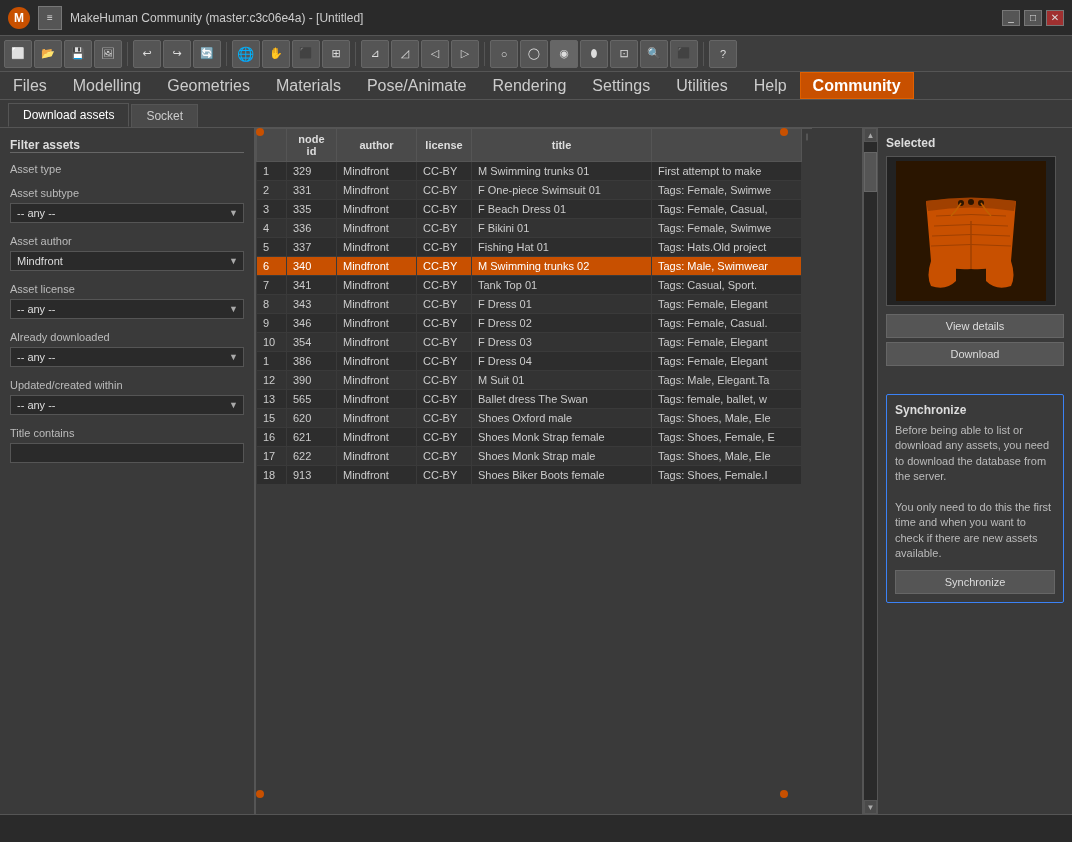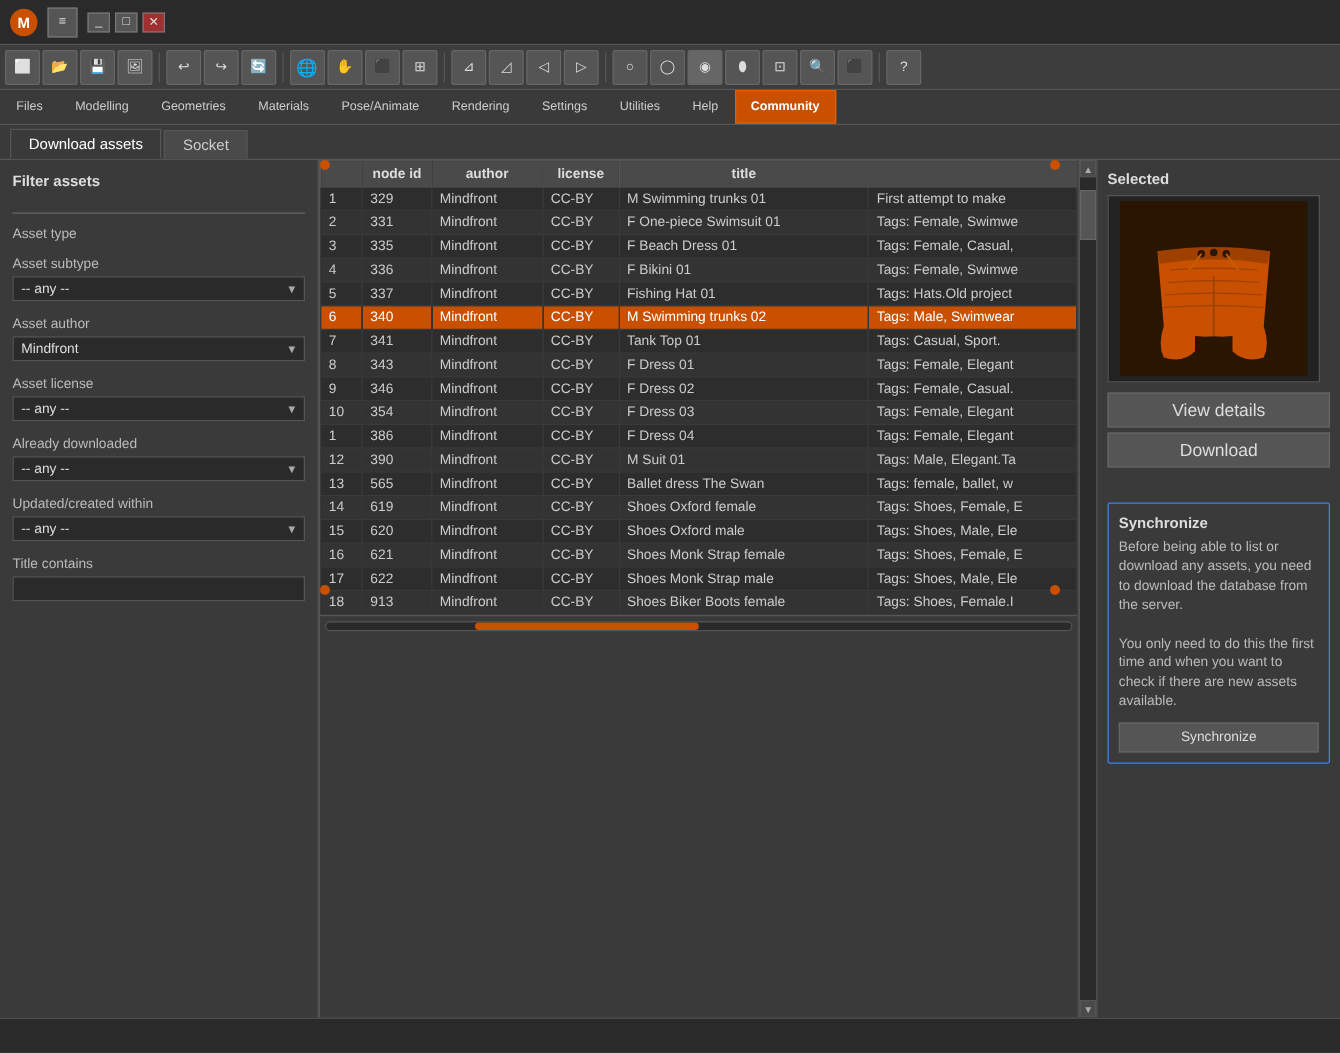--- a/index.html
+++ b/index.html
@@ -95,21 +95,21 @@
       display: flex;
       align-items: stretch;
       border-bottom: 1px solid #555;
     }
     .menu-item {
       padding: 0 12px;
       display: flex;
       align-items: center;
       cursor: pointer;
       color: #ccc;
-      font-size: 10px;
+      font-size: 16px;
       border: 1px solid transparent;
     }
     .menu-item.active {
       background: #c85000;
       color: #fff;
       border: 1px solid #e06000;
       font-weight: bold;
     }
 
     
@@ -151,21 +151,21 @@
       background: #3a3a3a;
       border-right: 1px solid #555;
       padding: 10px;
       overflow-y: auto;
     }
     #filter-title {
       font-size: 12px;
       color: #ddd;
       margin-bottom: 10px;
       border-bottom: 1px solid #666;
-      padding-bottom: 18px;
+      padding-bottom: 0;
       font-weight: bold;
     }
     .filter-group {
       margin-bottom: 12px;
     }
     .filter-label {
       font-size: 11px;
       color: #bbb;
       margin-bottom: 4px;
     }
@@ -198,21 +198,20 @@
       color: #ddd;
       border: 1px solid #555;
       padding: 3px 6px;
       font-size: 11px;
     }
 
     
     #table-area {
       flex: 1;
       display: flex;
-      flex-direction: column;
       overflow: hidden;
       border-left: 1px solid #555;
       border-right: 1px solid #555;
     }
     #table-container {
       flex: 1;
       overflow: auto;
       background: #2d2d2d;
     }
     table {
@@ -298,21 +297,21 @@
       overflow: hidden;
     }
     
     .action-btn {
       width: 100%;
       background: #555;
       color: #ddd;
       border: 1px solid #666;
       padding: 5px;
       cursor: pointer;
-      font-size: 14px;
+      font-size: 11px;
       margin-bottom: 4px;
       text-align: center;
     }
     #sync-section {
       margin-top: 24px;
       border: 1px solid #3b82f6;
       padding: 8px;
       border-radius: 2px;
     }
     #sync-title {
@@ -382,20 +381,21 @@
       position: absolute;
       top: 10px;
     }
   </style>
 </head>
 <body>
 
 <div id="title-bar">
   <div id="app-icon">M</div>
   <div style="width:24px;height:24px;background:#555;border:1px solid #777;margin-right:8px;display:flex;align-items:center;justify-content:center;font-size:10px;cursor:pointer;">≡</div>
+  <span id="title-text">MakeHuman Community (master:c3c06e4a) - [Untitled]</span>
   <div id="window-controls">
     <div class="win-btn">_</div>
     <div class="win-btn">□</div>
     <div class="win-btn" id="close-btn">✕</div>
   </div>
 </div>
 
 <div id="toolbar">
   <div class="toolbar-icon">⬜</div>
   <div class="toolbar-icon">📂</div>
@@ -633,28 +633,20 @@
                 </tr>
                 <tr>
                   <td>13</td>
                   <td>565</td>
                   <td>Mindfront</td>
                   <td>CC-BY</td>
                   <td>Ballet dress The Swan</td>
                   <td>Tags: female, ballet, w</td>
                 </tr>
                 <tr>
-                  <td>14</td>
-                  <td>619</td>
-                  <td>Mindfront</td>
-                  <td>CC-BY</td>
-                  <td>Shoes Oxford female</td>
-                  <td>Tags: Shoes, Female, E</td>
-                </tr>
-                <tr>
                   <td>15</td>
                   <td>620</td>
                   <td>Mindfront</td>
                   <td>CC-BY</td>
                   <td>Shoes Oxford male</td>
                   <td>Tags: Shoes, Male, Ele</td>
                 </tr>
                 <tr>
                   <td>16</td>
                   <td>621</td>

